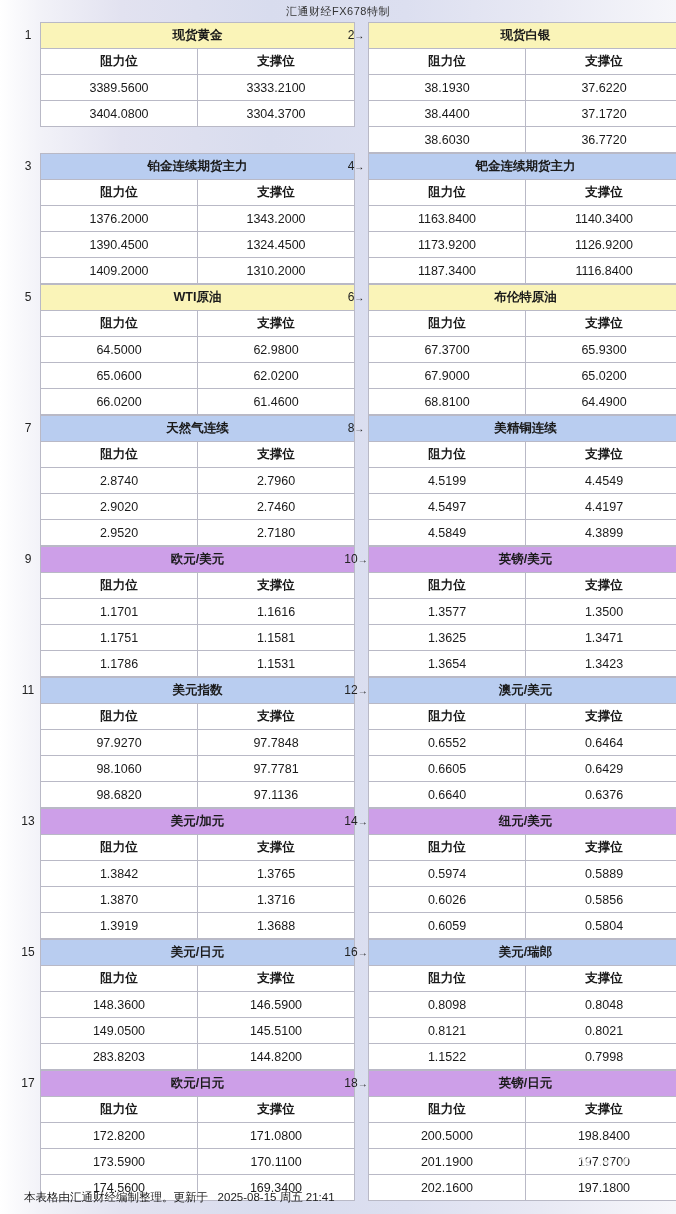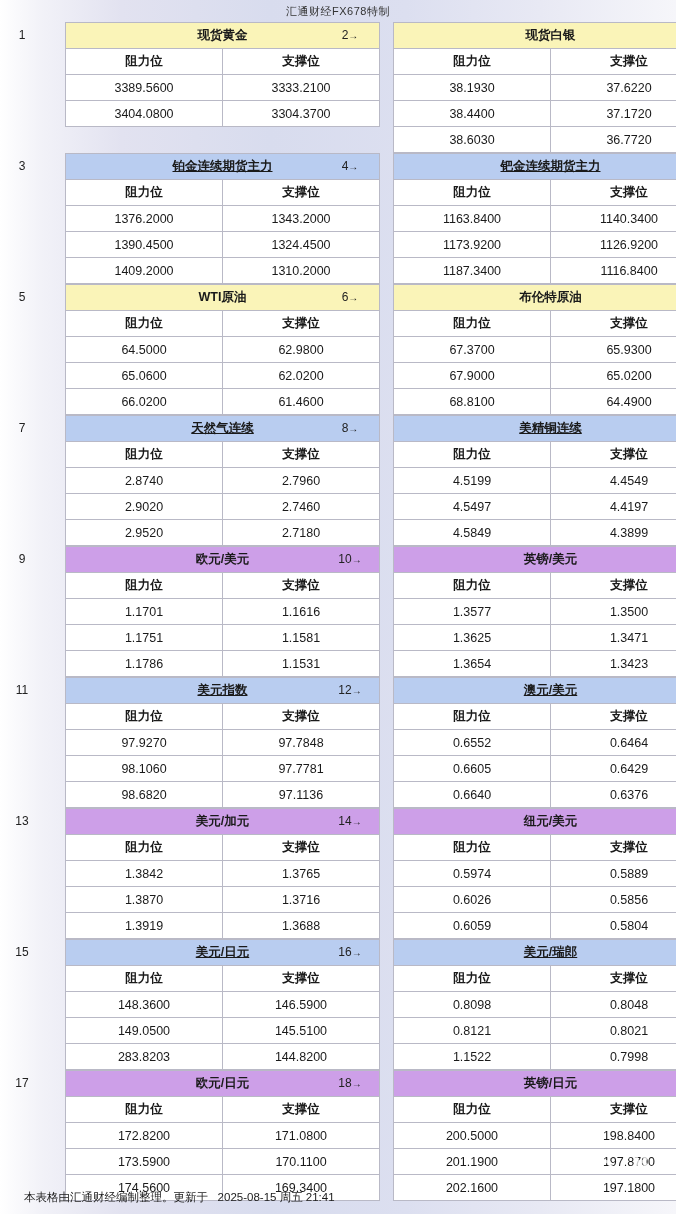--- a/index.html
+++ b/index.html
@@ -12,21 +12,21 @@
     font-family: "Liberation Sans", sans-serif;
     background: linear-gradient(90deg, #ffffff 0%, #f2f2f8 6%, #e2e2f0 18%, #d8dcee 40%, #dcdff0 60%, #e8e9f4 80%, #f6f6fa 100%);
     overflow: hidden;
     position: relative;
   }
   .page {
     position: relative;
     width: 676px;
     height: 1214px;
     box-sizing: border-box;
-    padding: 0 10px;
+    padding: 0 16px;
   }
   .topbar {
     height: 22px;
     text-align: center;
     font-size: 11px;
     color: #333;
     line-height: 22px;
     letter-spacing: 0.5px;
   }
   .grid {
@@ -57,21 +57,20 @@
     color: #222;
     text-align: center;
   }
   .idx .arrow {
     font-size: 10px;
   }
   table.blk {
     border-collapse: collapse;
     width: 315px;
     table-layout: fixed;
-    margin-left: 31px;
   }
   table.blk td {
     border: 1px solid #b9b9c6;
     height: 25px;
     text-align: center;
     font-size: 12.5px;
     color: #1a1a1a;
     background: #ffffff;
     padding: 0;
   }
@@ -80,21 +79,21 @@
     font-size: 13px;
     height: 26px;
   }
   td.sub {
     font-weight: bold;
     font-size: 12.5px;
     background: #ffffff;
     height: 25px;
   }
   .t-gold   { background: #faf4b8 !important; }
-  .t-blue   { background: #b9cdf0 !important; text-decoration: underline; }
+  .t-blue   { background: #b9cdf0 !important; }
   .t-purple { background: #cd9fe8 !important; }
   .footer {
     position: absolute;
     left: 10px;
     right: 10px;
     bottom: 0;
     height: 34px;
     display: flex;
     align-items: center;
     font-size: 11.5px;

